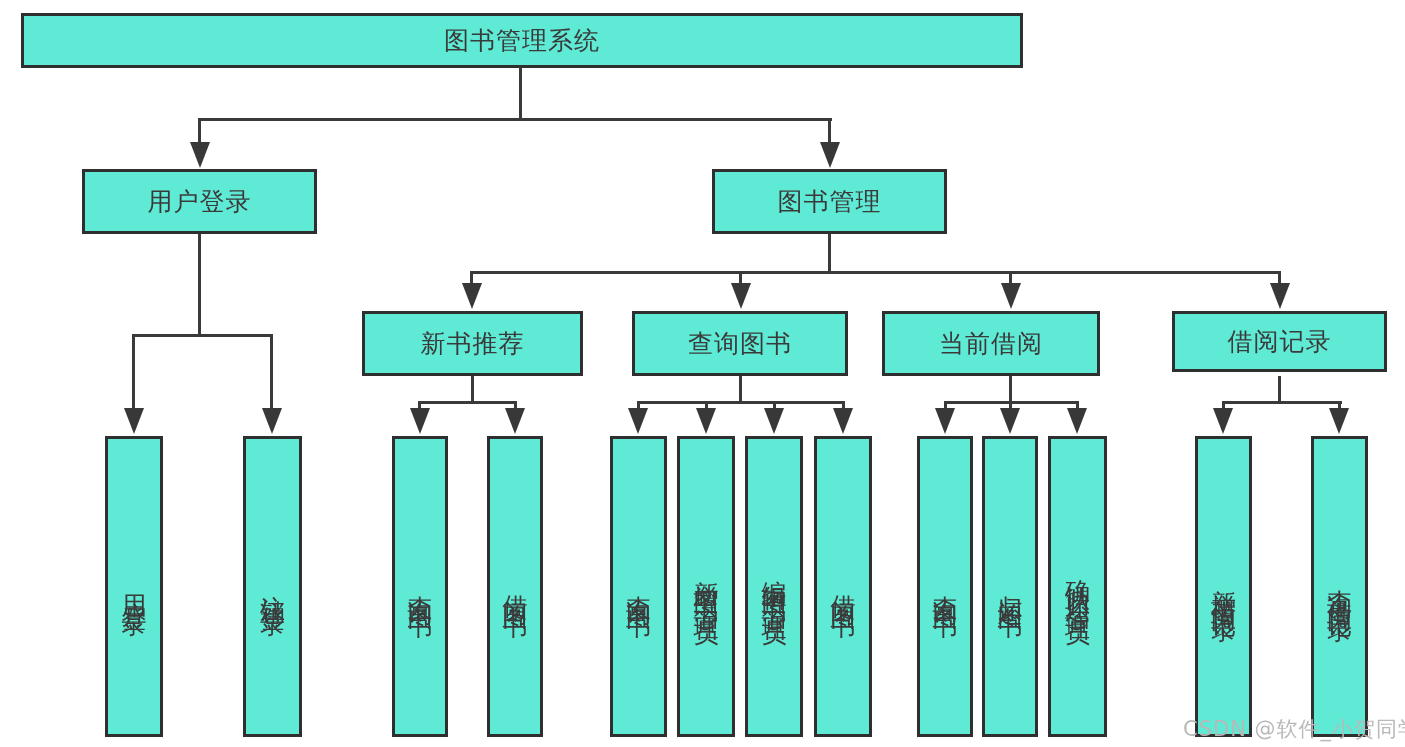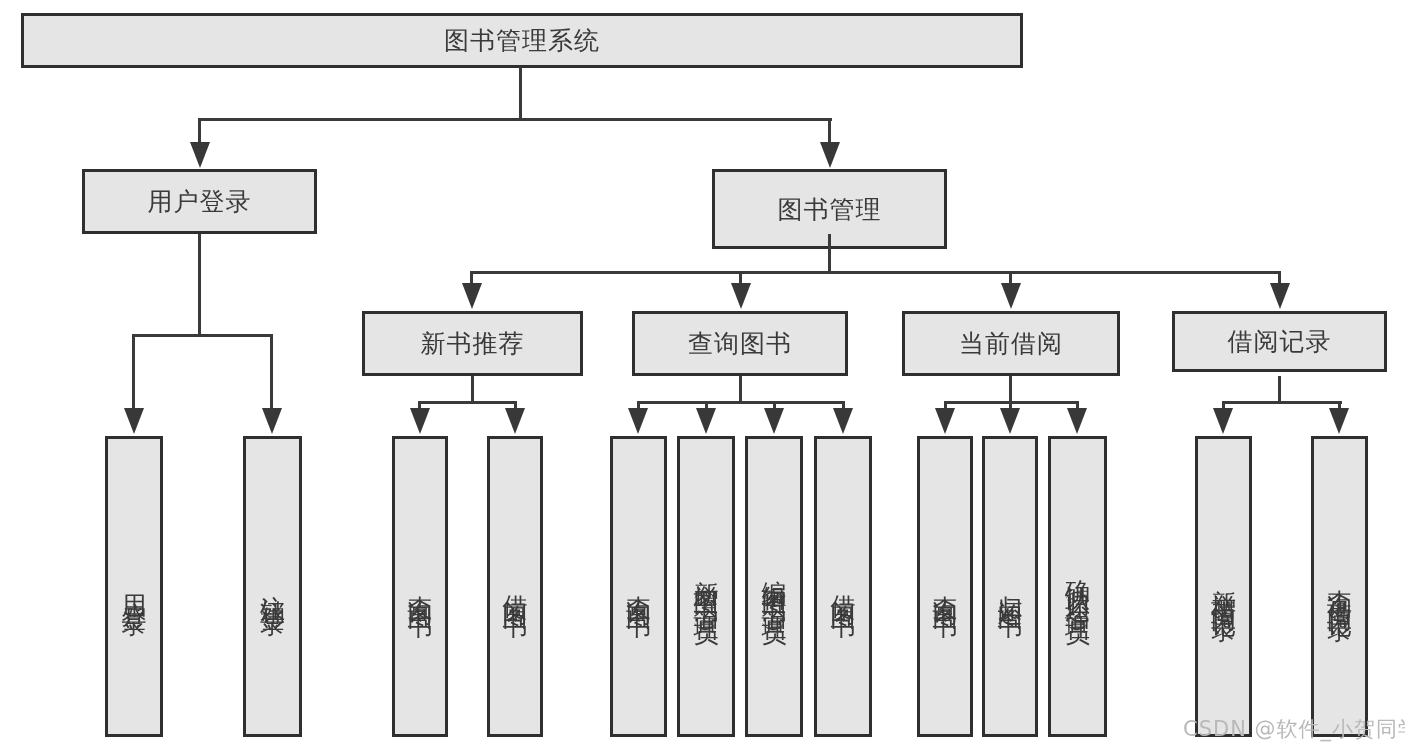--- a/index.html
+++ b/index.html
@@ -7,21 +7,21 @@
     position:relative;
     width:1405px; height:747px;
     background:#ffffff;
     font-family:"DejaVu Sans","Liberation Sans",sans-serif;
     overflow:hidden;
   }
   .box {
     position:absolute;
     box-sizing:border-box;
     border:3px solid #2f2f2f;
-    background:#e5e5e5;
+    background:#5eead4;
     display:flex;
     align-items:center;
     justify-content:center;
     color:#3a3a3a;
   }
   .hbox { font-size:25px; letter-spacing:1px; white-space:nowrap; }
   .vbox {
     writing-mode:vertical-rl;
     text-orientation:mixed;
     font-size:25px;
@@ -58,21 +58,21 @@
   <div class="line" style="left:519px; top:67px; width:3px; height:52px;"></div>
   <div class="line" style="left:198px; top:118px; width:634px; height:3px;"></div>
   <div class="line" style="left:198px; top:118px; width:3px; height:27px;"></div>
   <div class="arrow" style="left:190px; top:142px;"></div>
   <div class="line" style="left:828px; top:118px; width:3px; height:27px;"></div>
   <div class="arrow" style="left:820px; top:142px;"></div>
 
   <div class="box hbox" style="left:82px; top:169px; width:235px; height:65px;">
     <span>用户登录</span>
   </div>
-  <div class="box hbox" style="left:712px; top:169px; width:235px; height:80px;">
+  <div class="box hbox" style="left:712px; top:169px; width:235px; height:65px;">
     <span>图书管理</span>
   </div>
 
   <div class="line" style="left:198px; top:234px; width:3px; height:102px;"></div>
   <div class="line" style="left:132px; top:334px; width:141px; height:3px;"></div>
   <div class="line" style="left:132px; top:334px; width:3px; height:76px;"></div>
   <div class="arrow" style="left:124px; top:408px;"></div>
   <div class="line" style="left:270px; top:334px; width:3px; height:76px;"></div>
   <div class="arrow" style="left:262px; top:408px;"></div>
 
@@ -86,21 +86,21 @@
   <div class="arrow" style="left:1001px; top:283px;"></div>
   <div class="line" style="left:1278px; top:271px; width:3px; height:13px;"></div>
   <div class="arrow" style="left:1270px; top:283px;"></div>
 
   <div class="box hbox" style="left:362px; top:311px; width:221px; height:65px;text-align:right;">
     <span>新书推荐</span>
   </div>
   <div class="box hbox" style="left:632px; top:311px; width:216px; height:65px;">
     <span>查询图书</span>
   </div>
-  <div class="box hbox" style="left:902px; top:311px; width:218px; height:65px;">
+  <div class="box hbox" style="left:882px; top:311px; width:218px; height:65px;">
     <span>当前借阅</span>
   </div>
   <div class="box hbox" style="left:1172px; top:311px; width:215px; height:61px;">
     <span>借阅记录</span>
   </div>
 
   <div class="line" style="left:471px; top:376px; width:3px; height:28px;"></div>
   <div class="line" style="left:418px; top:401px; width:99px; height:3px;"></div>
   <div class="line" style="left:418px; top:401px; width:3px; height:9px;"></div>
   <div class="arrow" style="left:410px; top:408px;"></div>

